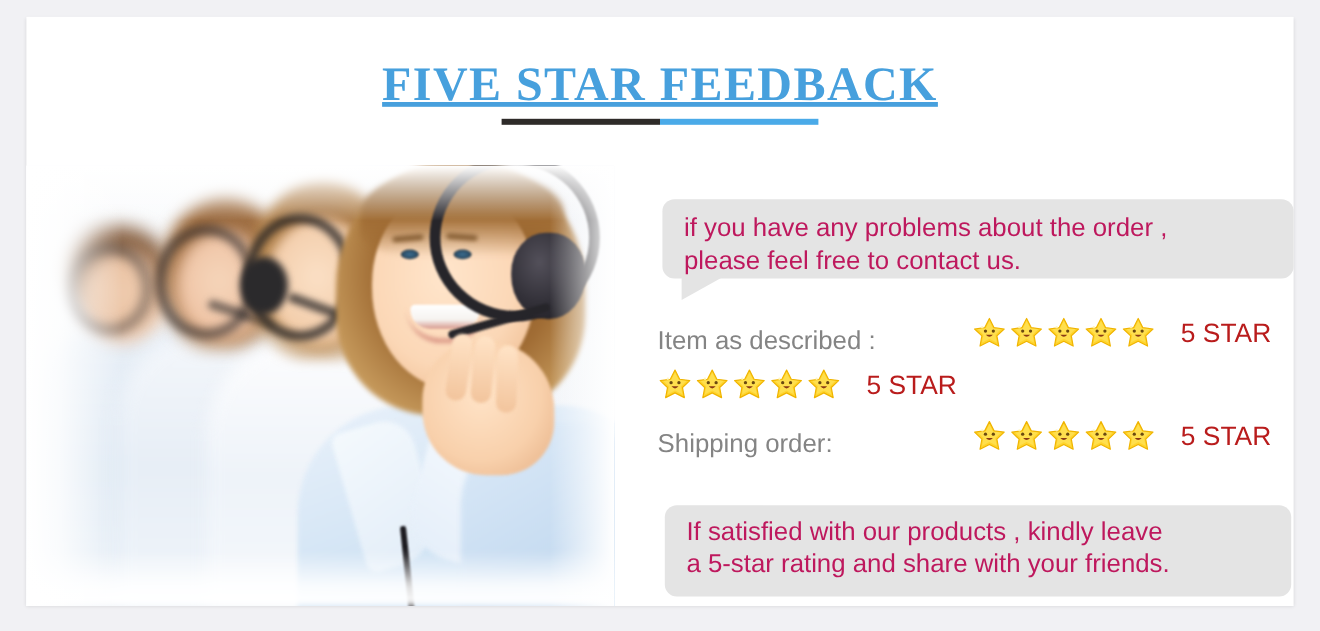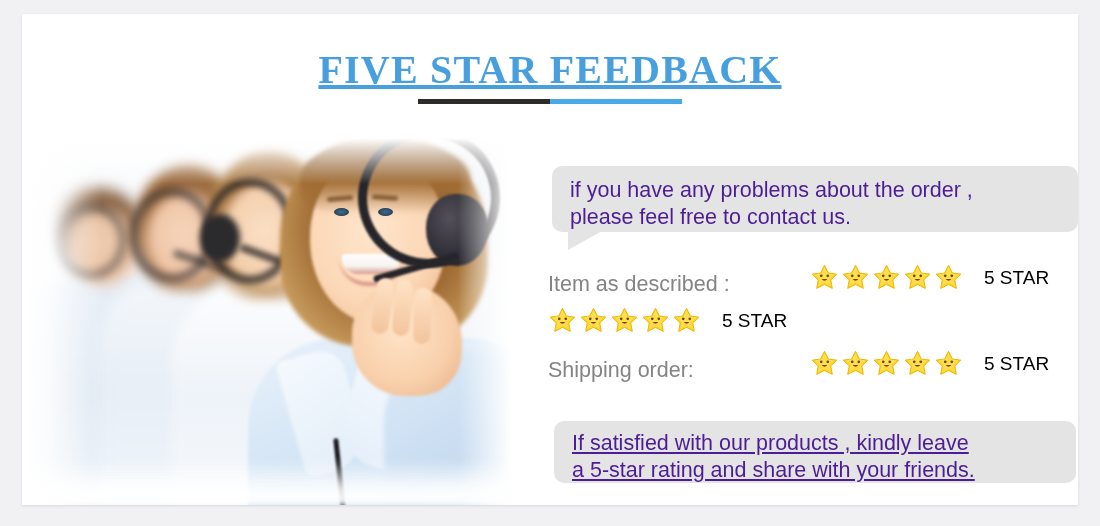--- a/index.html
+++ b/index.html
@@ -311,21 +311,21 @@
     left: 508px;
     top: 124px;
     width: 548px;
     height: 367px;
   }
 
   .bubble {
     position: absolute;
     background: #e4e4e4;
     border-radius: 10px;
-    color: #4c1d95;
+    color: #be185d;
     font-size: 21.5px;
     line-height: 27px;
     padding: 11px 16px 12px 18px;
     box-sizing: border-box;
     white-space: nowrap;
   }
   #bubble-top {
     left: 22px;
     top: 28px;
     width: 526px;
@@ -337,23 +337,22 @@
     bottom: -18px;
     width: 0; height: 0;
     border-left: 0 solid transparent;
     border-right: 34px solid transparent;
     border-top: 19px solid #e4e4e4;
   }
   #bubble-bottom {
     left: 24px;
     top: 283px;
     width: 522px;
-    height: 62px;
+    height: 76px;
     padding-top: 9px;
-    text-decoration: underline;
   }
   .bubble .line { display: block; }
 
   
   #ratings {
     position: absolute;
     left: 18px;
     top: 118px;
     width: 530px;
   }
@@ -377,22 +376,22 @@
     gap: 2px;
   }
   .star {
     width: 29px;
     height: 29px;
     position: relative;
     flex: 0 0 auto;
   }
   .star svg { display: block; width: 29px; height: 29px; }
   .rating-value {
-    font-size: 19px;
-    color: #000000;
+    font-size: 22px;
+    color: #b91c1c;
     white-space: nowrap;
     padding-left: 12px;
   }
 </style>
 </head>
 <body>
 
 <div id="root">
   <div id="card">
 

